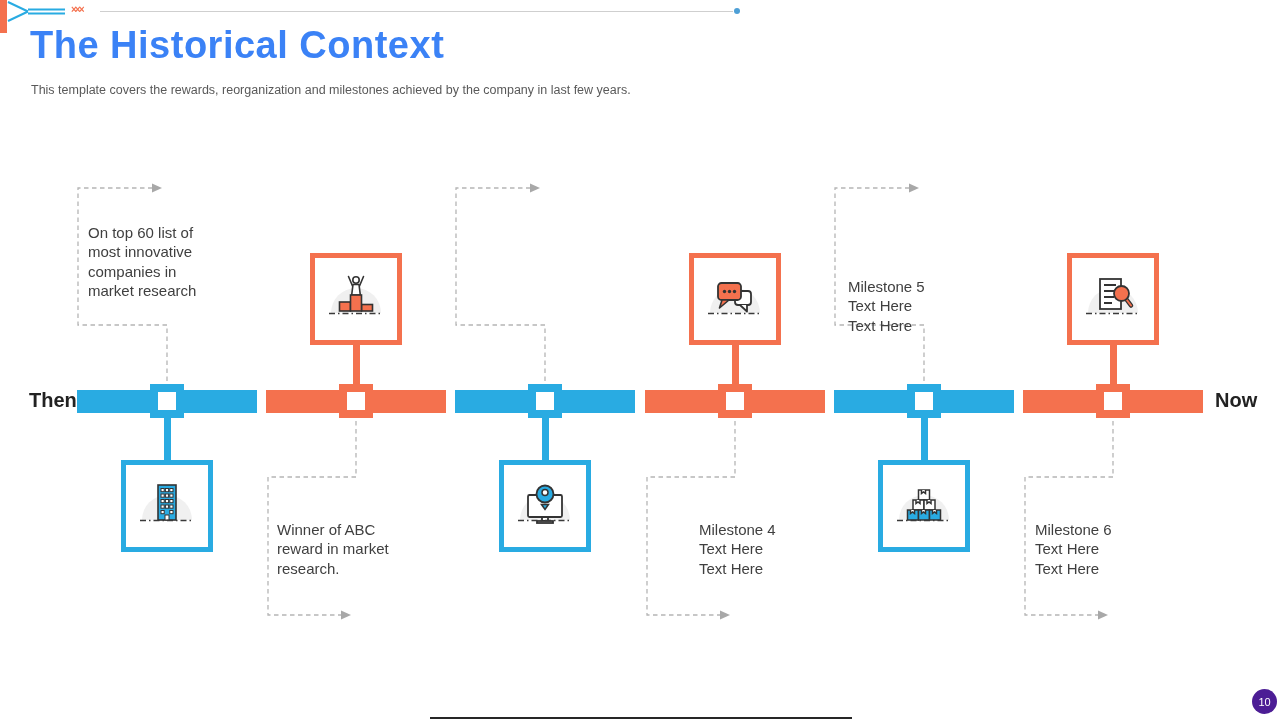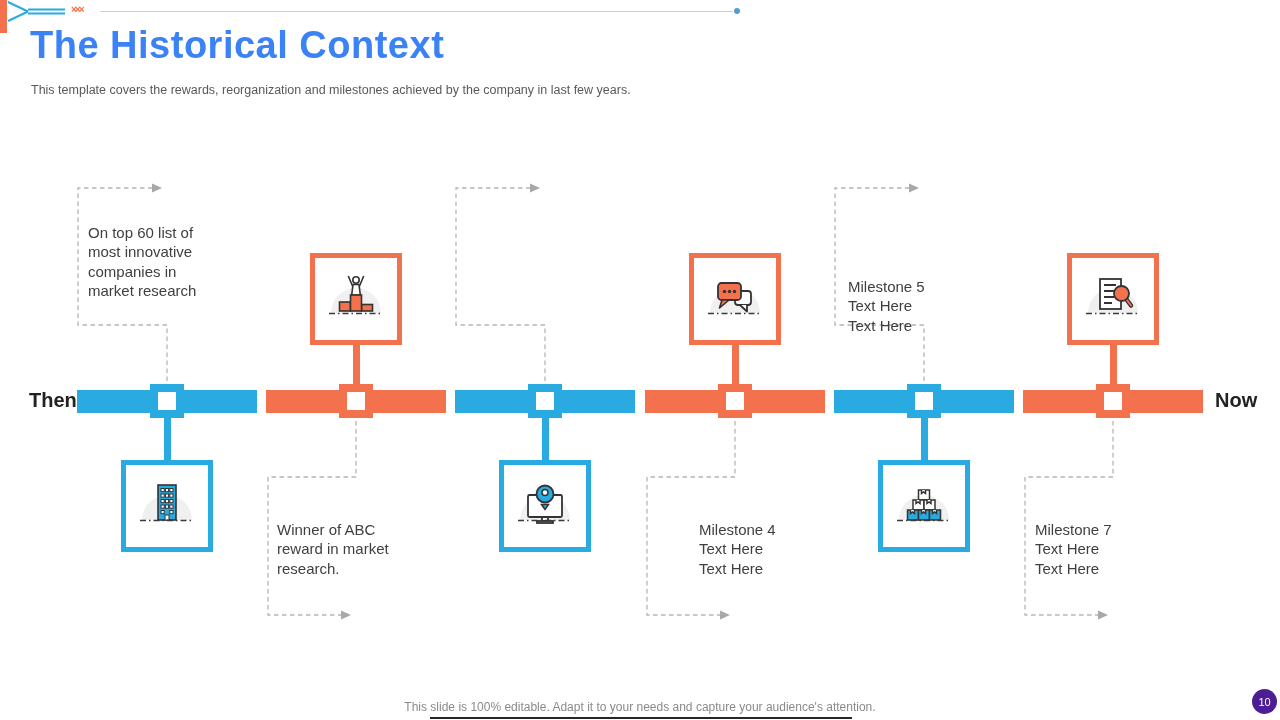--- a/index.html
+++ b/index.html
@@ -211,21 +211,20 @@
 market research</div>
   <div class="mtext" style="left:277px;top:520px;">Winner of ABC
 reward in market
 research.</div>
   <div class="mtext" style="left:659px;top:520px;margin-left:40px;">Milestone 4
 Text Here
 Text Here</div>
   <div class="mtext" style="left:848px;top:244px;margin-top:33px;">Milestone 5
 Text Here
 Text Here</div>
-  <div class="mtext" style="left:1035px;top:520px;">Milestone 7
+  <div class="mtext" style="left:1035px;top:520px;">Milestone 6
 Text Here
 Text Here</div>
 
-  <div class="footer">This slide is 100% editable. Adapt it to your needs and capture your audience's attention.</div>
   <div class="footer-rule"></div>
   <div class="page-badge">10</div>
 
 </div>
 
 </body></html>

